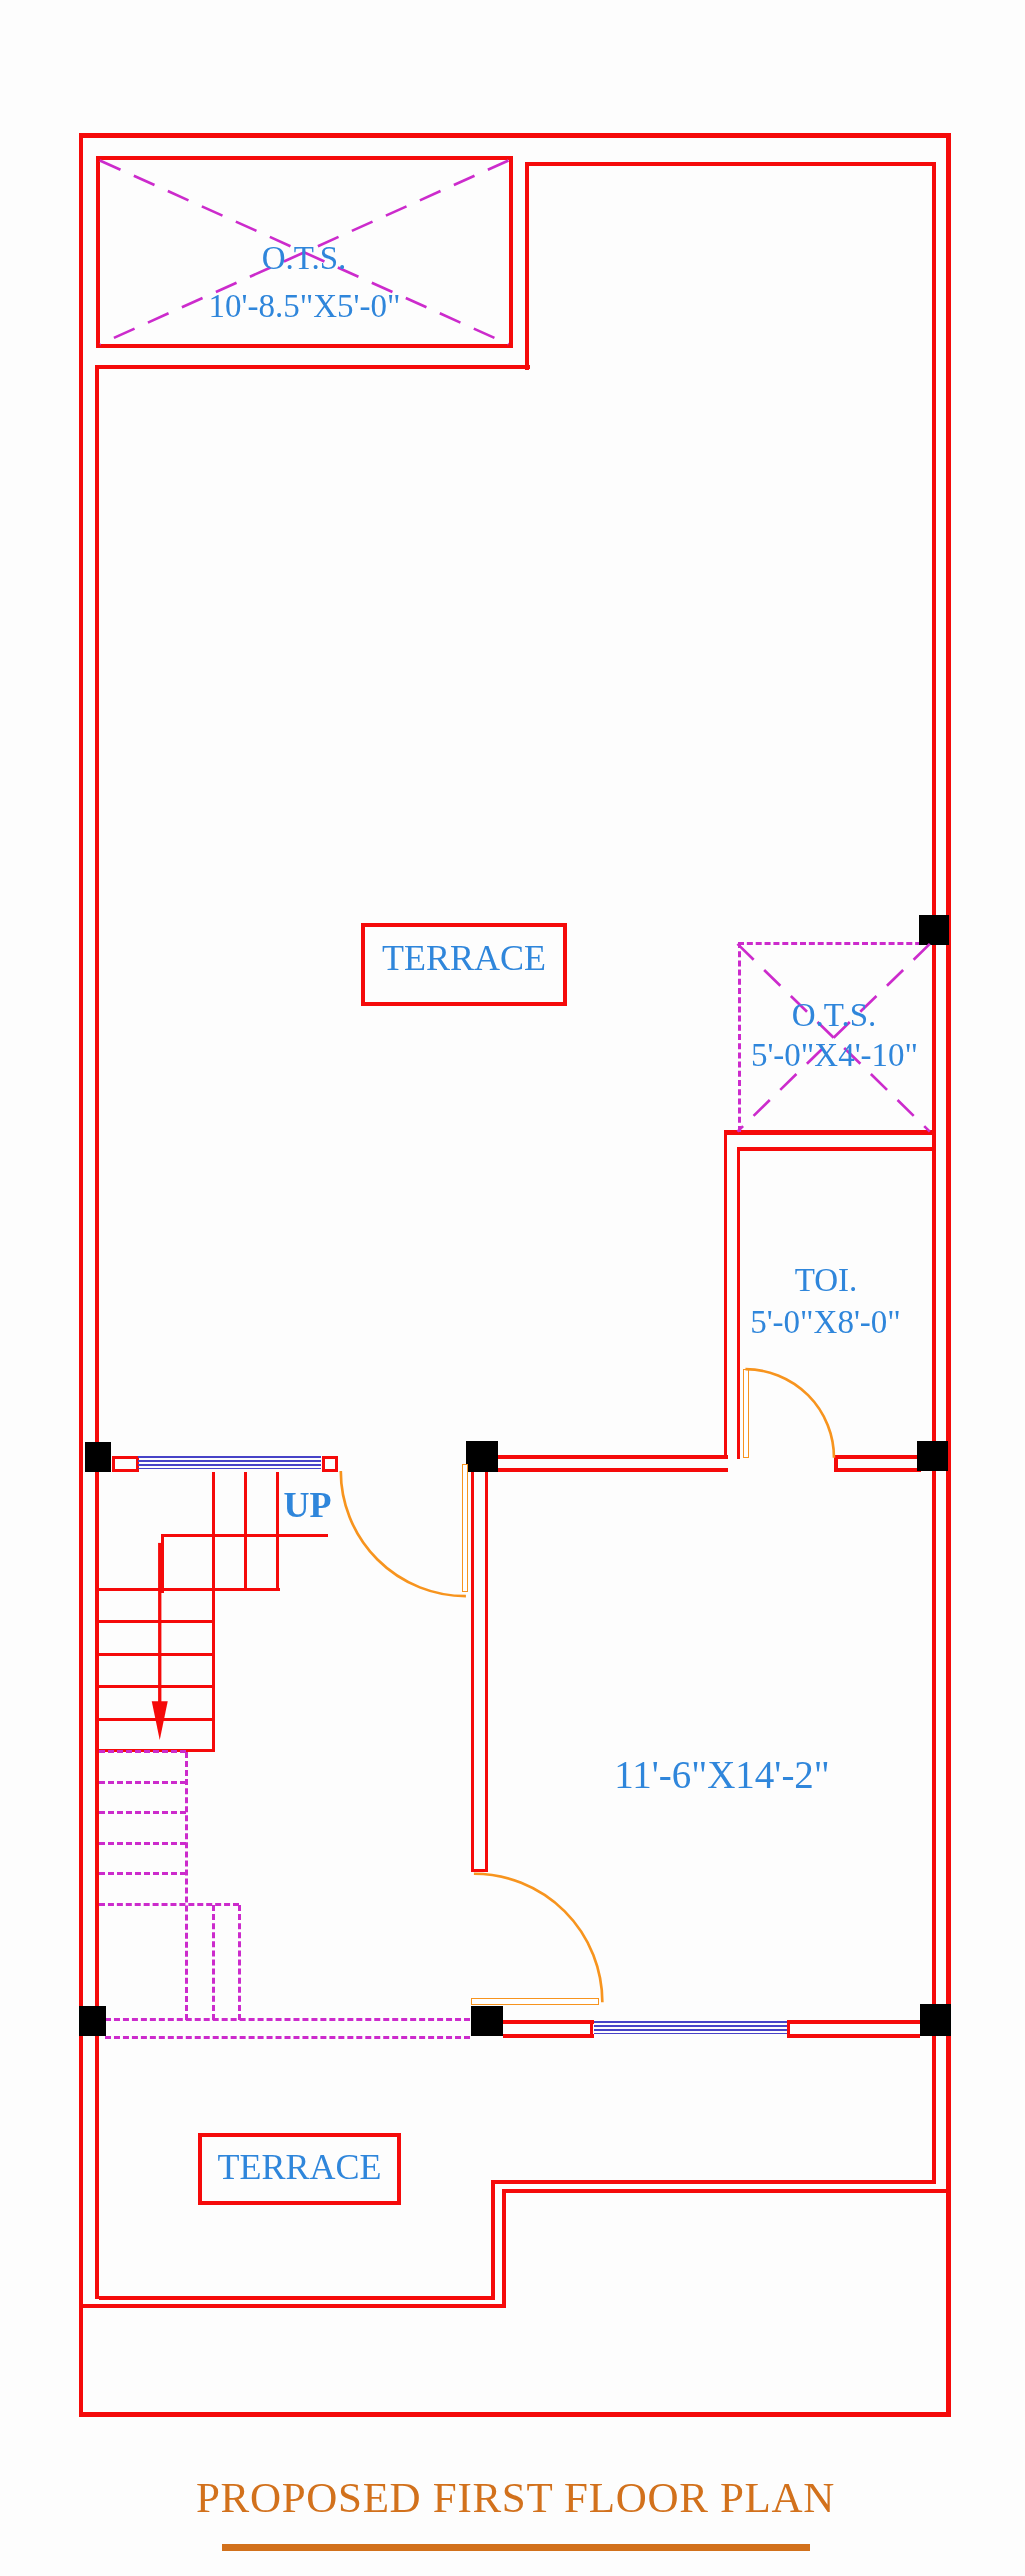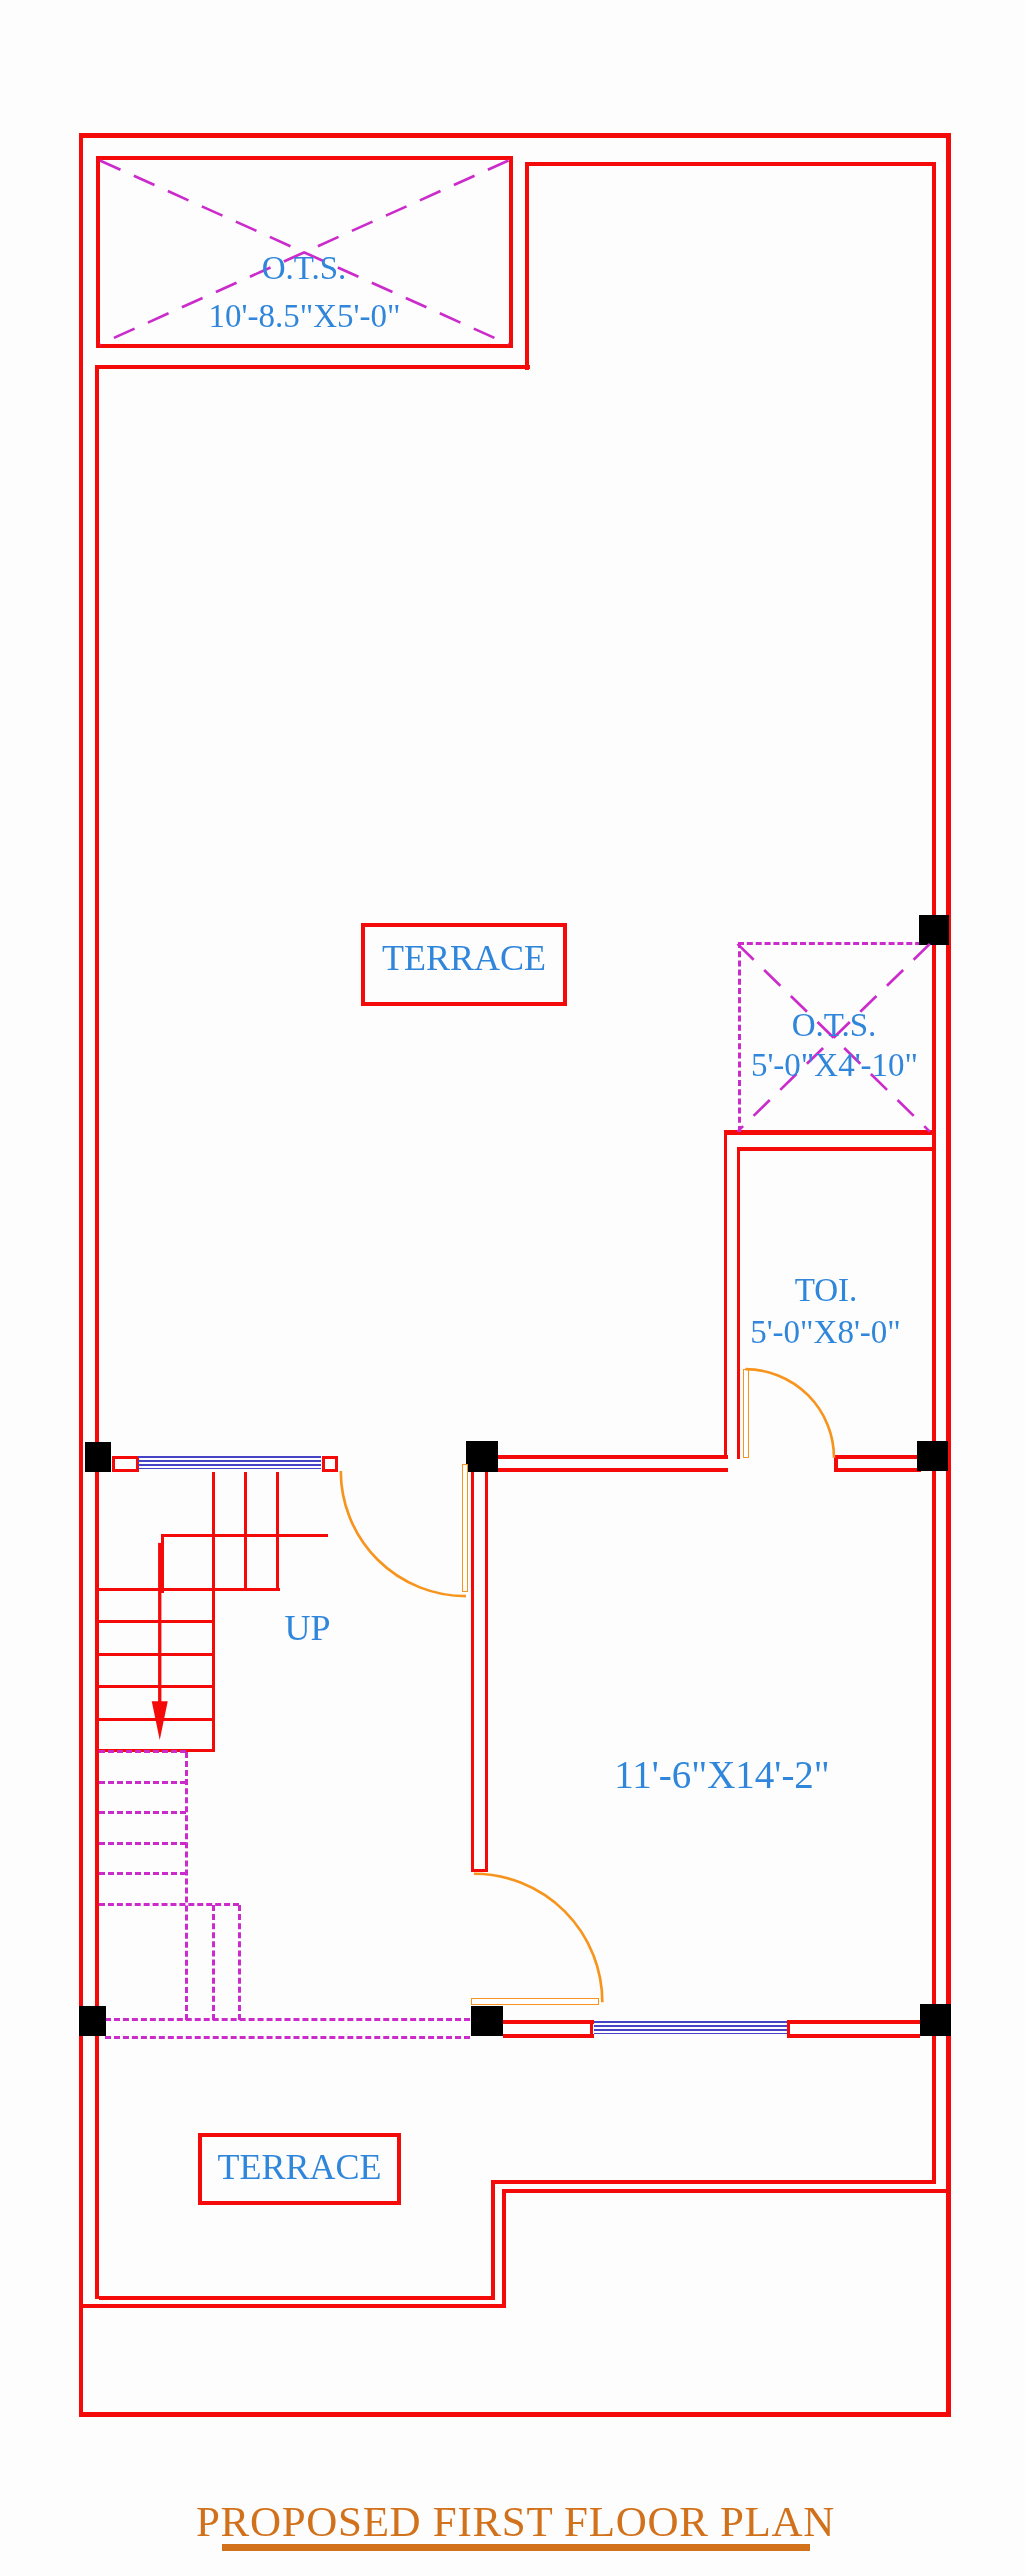--- a/index.html
+++ b/index.html
@@ -10,23 +10,23 @@
   #plan{position:relative;width:1025px;height:2576px;background:#fdfdfd;overflow:hidden;
         font-family:"Liberation Serif","DejaVu Serif",serif;}
   .w{position:absolute;background:var(--red);}
   .rbox{position:absolute;border:4px solid var(--red);box-sizing:border-box;background:transparent;}
   .col{position:absolute;background:var(--col);}
   .win{position:absolute;background:repeating-linear-gradient(to bottom,var(--win) 0 1.7px,transparent 1.7px 3.9px);}
   .doorleaf{position:absolute;border:1.7px solid var(--door);box-sizing:border-box;background:#fff;}
   .dt{position:absolute;height:0;border-top:3.3px dashed var(--dash);}
   .dl{position:absolute;width:0;border-left:3.3px dashed var(--dash);}
   .t{position:absolute;color:var(--blue);text-align:center;white-space:nowrap;line-height:1.05;}
-  .f50{font-size:33px;margin-top:10px;} .f54{font-size:36px;} .f58{font-size:39px;}
+  .f50{font-size:33px;} .f54{font-size:36px;} .f58{font-size:39px;}
   #title{position:absolute;color:var(--ttl);text-align:center;white-space:nowrap;
-         font-size:43px;letter-spacing:0.7px;margin-top:24px;}
+         font-size:43px;letter-spacing:0.7px;}
   #title-underline{position:absolute;background:var(--ttl);}
   svg.ovl{position:absolute;left:0;top:0;}
   .mdash{stroke:var(--dash);stroke-width:4;stroke-dasharray:34 22;fill:none;}
   .oarc{stroke:var(--door);stroke-width:4;fill:none;}
   .rline{stroke:var(--red);stroke-width:5;fill:none;}
   .rfill{fill:var(--red);}
 </style>
 </head>
 <body>
 
@@ -137,21 +137,21 @@
   <div class="t f50" style="left:138px;top:289px;width:333px;">10'-8.5"X5'-0"</div>
 
   <div class="t f54" style="left:361px;top:940px;width:206px;">TERRACE</div>
 
   <div class="t f50" style="left:734px;top:998px;width:200px;">O.T.S.</div>
   <div class="t f50" style="left:718px;top:1038px;width:233px;">5'-0"X4'-10"</div>
 
   <div class="t f50" style="left:726px;top:1263px;width:200px;">TOI.</div>
   <div class="t f50" style="left:709px;top:1305px;width:233px;">5'-0"X8'-0"</div>
 
-  <div class="t f54" style="left:274px;top:1610px;width:67px;">UP</div>
+  <div class="t f54" style="left:274px;top:1487px;width:67px;font-weight:bold;">UP</div>
 
   <div class="t f58" style="left:589px;top:1755px;width:266px;">11'-6"X14'-2"</div>
 
   <div class="t f54" style="left:198px;top:2149px;width:203px;">TERRACE</div>
 
   <div id="title" style="left:116px;top:2473px;width:799px;">PROPOSED FIRST FLOOR PLAN</div>
   <div id="title-underline" style="left:222px;top:2544px;width:588px;height:6.7px;"></div>
 
 </div>
 

